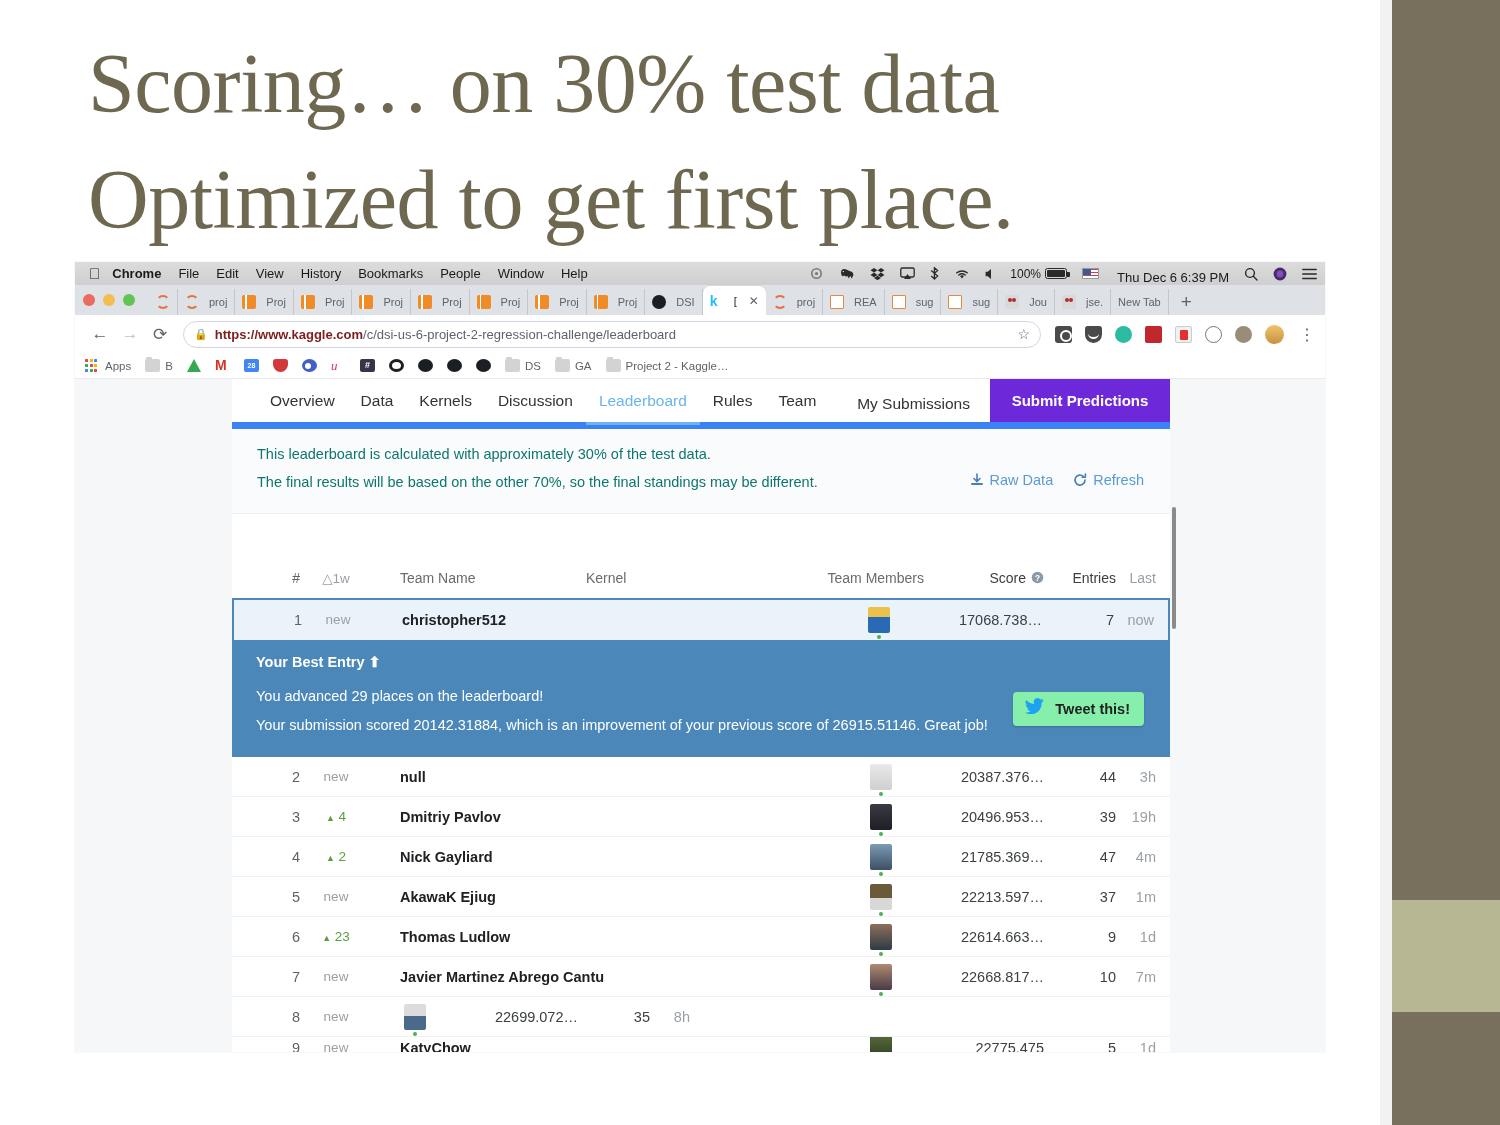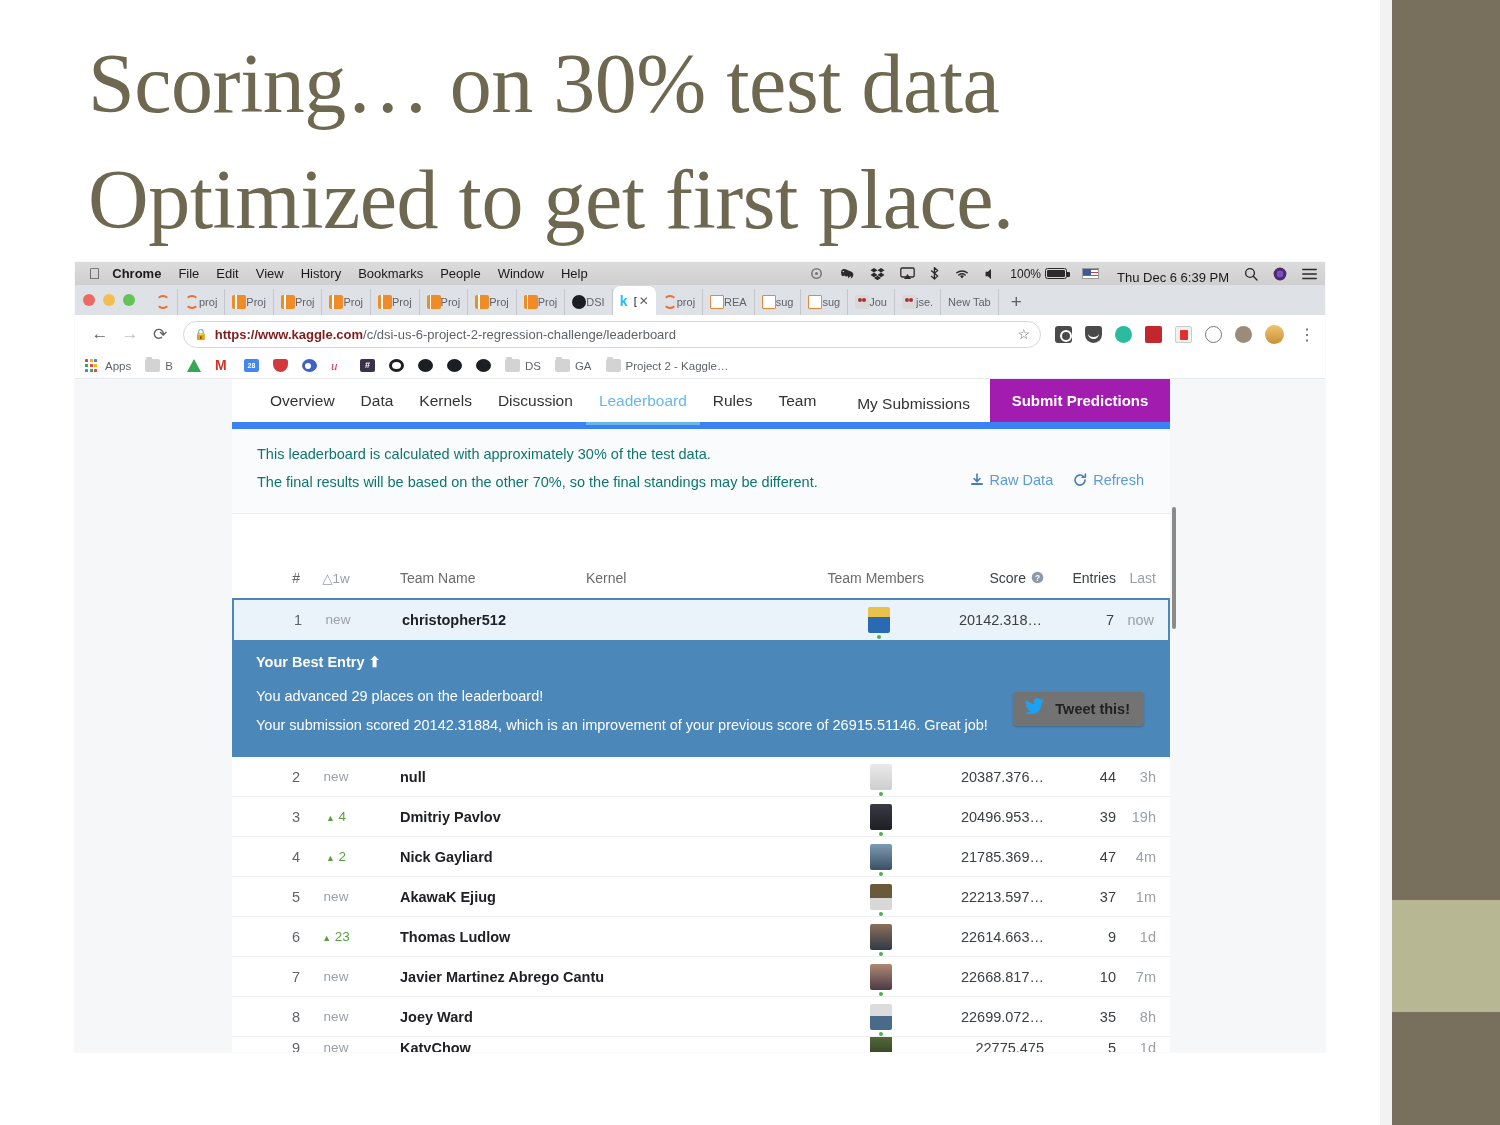--- a/index.html
+++ b/index.html
@@ -75,21 +75,21 @@
     background: #dee1e6;
     display: flex; align-items: flex-end;
     padding-left: 8px;
     position: relative;
   }
   .lights { display: flex; align-items: center; gap: 8px; height: 30px; padding-right: 14px; }
   .light { width: 12px; height: 12px; border-radius: 50%; }
   .l-red { background: #ec6a5f; } .l-yel { background: #f4bd50; } .l-grn { background: #61c454; }
   .tabs { display: flex; align-items: flex-end; height: 30px; flex: 1; overflow: hidden; }
   .tab {
-    height: 26px; display: flex; align-items: center; gap: 0;
+    height: 26px; display: flex; align-items: center; gap: 10px;
     padding: 0 7px; font-size: 11px; color: #5f6368;
     border-right: 1px solid #c3c6cb; white-space: nowrap;
     max-width: 78px; overflow: hidden; position: relative;
   }
   .tab.active {
     background: #ffffff; border-radius: 7px 7px 0 0; height: 29px;
     border-right: none; color: #202124; max-width: 72px;
     box-shadow: 0 -0.5px 0 rgba(0,0,0,.08);
   }
   .tab .fav { width: 14px; height: 14px; flex: 0 0 14px; display: inline-block; }
@@ -172,21 +172,21 @@
   .vscroll { position: absolute; left: 2px; top: 128px; width: 4px; height: 122px;
              background: #8a8a8a; border-radius: 2px; }
 
   
   .knav { height: 50px; display: flex; align-items: stretch; border-bottom: 7px solid #3b82f6;}
   .knav .items { display: flex; align-items: center; gap: 0; padding-left: 25px; flex:1; }
   .knav .it { font-size: 15.5px; color: #333; padding: 0 13px; line-height: 49px; white-space: nowrap;}
   .knav .it.active { color: #6ab6ea; box-shadow: inset 0 -3px 0 #6ab6ea; }
   .knav .mysub { font-size: 15.5px; color: #333; padding: 0 20px; line-height: 49px; white-space: nowrap;}
   .knav .submit {
-    background: #a21caf; color: #fff; font-weight: bold; font-size: 15px;
+    background: #6d28d9; color: #fff; font-weight: bold; font-size: 15px;
     display: flex; align-items: center; justify-content: center;
     width: 180px; white-space: nowrap;
   }
 
   
   .kinfo { background: #fafbfc; padding: 12px 25px 16px; position: relative; border-bottom: 1px solid #eceff1;}
   .kinfo p { font-size: 14.5px; color: #0f766e; line-height: 1.92; }
   .kinfo .actions { position: absolute; right: 26px; top: 43px; display: flex; gap: 20px; font-size: 14.5px; color: #5b9bd5;}
   .kinfo .actions span { display: inline-flex; align-items: center; gap: 6px; }
 
@@ -210,21 +210,21 @@
                   width:4px;height:4px;border-radius:50%;background:#4caf50; }
   .up { color: #5a9e3f; font-size: 13.5px; }
   .up b { font-size: 9px; }
 
   
   .banner { background: #4b87b8; color: #fff; padding: 14px 24px 16px; position: relative; }
   .banner .t { font-size: 14.5px; font-weight: bold; margin-bottom: 12px; }
   .banner .l { font-size: 14.5px; line-height: 2.05; }
   .tweet {
     position: absolute; right: 26px; top: 52px;
-    background: #737373; border-radius: 4px; display: flex; align-items: center;
+    background: #86efac; border-radius: 4px; display: flex; align-items: center;
     height: 34px; padding-right: 14px; box-shadow: 0 1px 2px rgba(0,0,0,.2);
   }
   .tweet .bird { width: 42px; text-align: center; color: #1da1f2; font-size: 17px; }
   .tweet .tw-lbl { font-size: 14.5px; color: #222; font-weight: bold; }
 
   .cut { overflow: hidden; }
 </style>
 </head>
 <body>
 
@@ -549,21 +549,21 @@
             <span class="c-last">Last</span>
           </div>
 
           <div class="row top1">
             <span class="c-rank">1</span>
             <span class="c-delta">new</span>
             <span class="c-team">christopher512</span>
             <span class="c-members">
                 <span class="avatar" style="background:linear-gradient(#e8c24a 0 40%,#2a6ab5 40% 100%);"></span>
               </span>
-            <span class="c-score">20142.318…</span>
+            <span class="c-score">17068.738…</span>
             <span class="c-entries">7</span>
             <span class="c-last">now</span>
           </div>
 
           <div class="banner">
             <div class="t">Your Best Entry ⬆</div>
             <div class="l">You advanced 29 places on the leaderboard!</div>
             <div class="l">Your submission scored 20142.31884, which is an improvement of your previous score of 26915.51146. Great job!</div>
             <div class="tweet">
               <span class="bird">
@@ -643,21 +643,20 @@
                 <span class="avatar" style="background:linear-gradient(#b08a72,#4a3a46);"></span>
               </span>
             <span class="c-score">22668.817…</span>
             <span class="c-entries">10</span>
             <span class="c-last">7m</span>
           </div>
 
           <div class="row">
             <span class="c-rank">8</span>
             <span class="c-delta">new</span>
-            <span class="c-team">Joey Ward</span>
             <span class="c-members">
                 <span class="avatar" style="background:linear-gradient(#dcdcdc 0 45%,#4a6a8a 45% 100%);"></span>
               </span>
             <span class="c-score">22699.072…</span>
             <span class="c-entries">35</span>
             <span class="c-last">8h</span>
           </div>
 
           <div class="row cut" style="height:22px;overflow:hidden;">
             <span class="c-rank">9</span>

